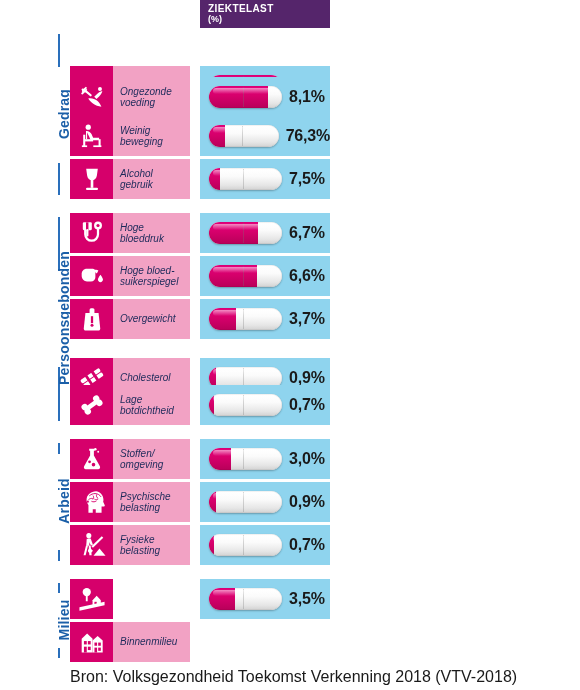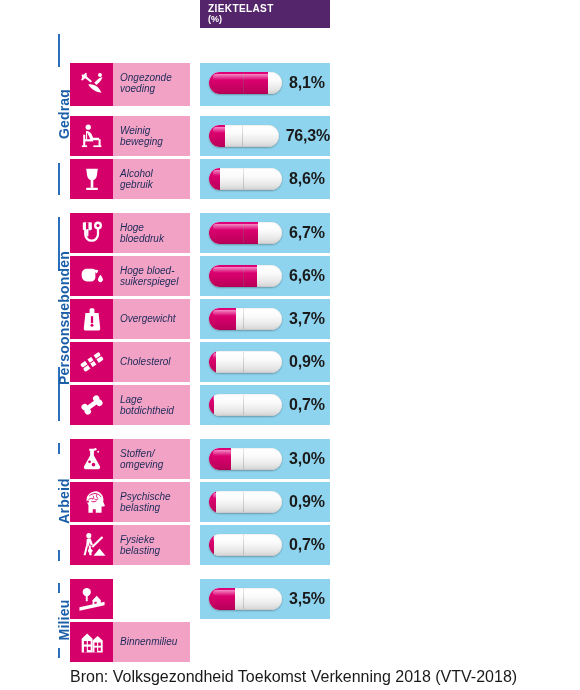--- a/index.html
+++ b/index.html
@@ -158,21 +158,21 @@
           <div class="pill">
             <div class="pill-bg"></div>
             <div class="pill-fill" style="width: 94%;"></div>
             <div class="pill-seam" style="left: 47%;"></div>
             <div class="pill-gloss"></div>
             <div class="pill-ring"></div>
           </div>
           <div class="val">9,4%</div>
         </div>
       </div>
-      <div class="row" style="top: 63px; width: 216px;">
+      <div class="row" style="top: 77px; width: 216px;">
         <div class="icon-cell">
           <svg width="30" height="30" viewBox="0 0 32 32" fill="#ffffff">
             <path d="M6 8c3.2 1.6 6 3.6 8.6 6.2" stroke="#ffffff" stroke-width="2.2" fill="none" stroke-linecap="round"></path>
             <path d="M9.5 6.2 6.2 9.6" stroke="#ffffff" stroke-width="2" fill="none" stroke-linecap="round"></path>
             <path d="M5.5 12.2 9.8 8.4" stroke="#ffffff" stroke-width="2" fill="none" stroke-linecap="round"></path>
             <path d="M27 9.5c-2 .4-4 1.6-5.6 3.2l-3 3 2.4 2.4 3-3c1.6-1.6 2.8-3.6 3.2-5.6z"></path>
             <path d="M12 17.5c3.6-.6 7 .4 9.6 2.6 2 1.7 3.4 3.9 4.4 6.3-3.2-.6-6.3-1.7-9-3.6-2.3-1.6-4-3.4-5-5.3z"></path>
             <circle cx="24.5" cy="7.5" r="2.1"></circle>
           </svg>
         </div>
@@ -229,21 +229,21 @@
           <span>Alcohol<br>gebruik</span>
         </div>
         <div class="bar-cell">
           <div class="pill">
             <div class="pill-bg"></div>
             <div class="pill-fill" style="width: 15%;"></div>
             <div class="pill-seam" style="left: 47%;"></div>
             <div class="pill-gloss"></div>
             <div class="pill-ring"></div>
           </div>
-          <div class="val">8,6%</div>
+          <div class="val">7,5%</div>
         </div>
       </div>
       <div class="row" style="top: 213px; width: 260px;">
         <div class="icon-cell">
           <svg width="30" height="30" viewBox="0 0 32 32" fill="#ffffff">
             <rect x="6.2" y="4.6" width="9.6" height="8.4" rx="1.2"></rect>
             <rect x="9.6" y="4.6" width="2.6" height="8.4" fill="#d6006b"></rect>
             <circle cx="22.4" cy="8" r="4.2"></circle>
             <circle cx="22.4" cy="8" r="1.7" fill="#d6006b"></circle>
             <path d="M22.4 12.2v5.2c0 3.8-3 6.8-6.8 6.8s-6.8-3-6.8-6.8v-4.4" stroke="#ffffff" stroke-width="2.4" fill="none" stroke-linecap="round"></path>
@@ -302,21 +302,21 @@
           <div class="pill">
             <div class="pill-bg"></div>
             <div class="pill-fill" style="width: 37%;"></div>
             <div class="pill-seam" style="left: 47%;"></div>
             <div class="pill-gloss"></div>
             <div class="pill-ring"></div>
           </div>
           <div class="val">3,7%</div>
         </div>
       </div>
-      <div class="row" style="top: 342px; width: 308px;">
+      <div class="row" style="top: 358px; width: 308px;">
         <div class="icon-cell">
           <svg width="30" height="30" viewBox="0 0 32 32" fill="#ffffff">
             <g transform="rotate(-34 16 16)">
               <rect x="4" y="11" width="24" height="4.4" rx="1.6"></rect>
               <rect x="4" y="16.4" width="24" height="4.4" rx="1.6"></rect>
               <rect x="10.6" y="9.2" width="3" height="13.4" rx="1.2" fill="#d6006b"></rect>
               <rect x="18.4" y="9.2" width="3" height="13.4" rx="1.2" fill="#d6006b"></rect>
             </g>
           </svg>
         </div>

